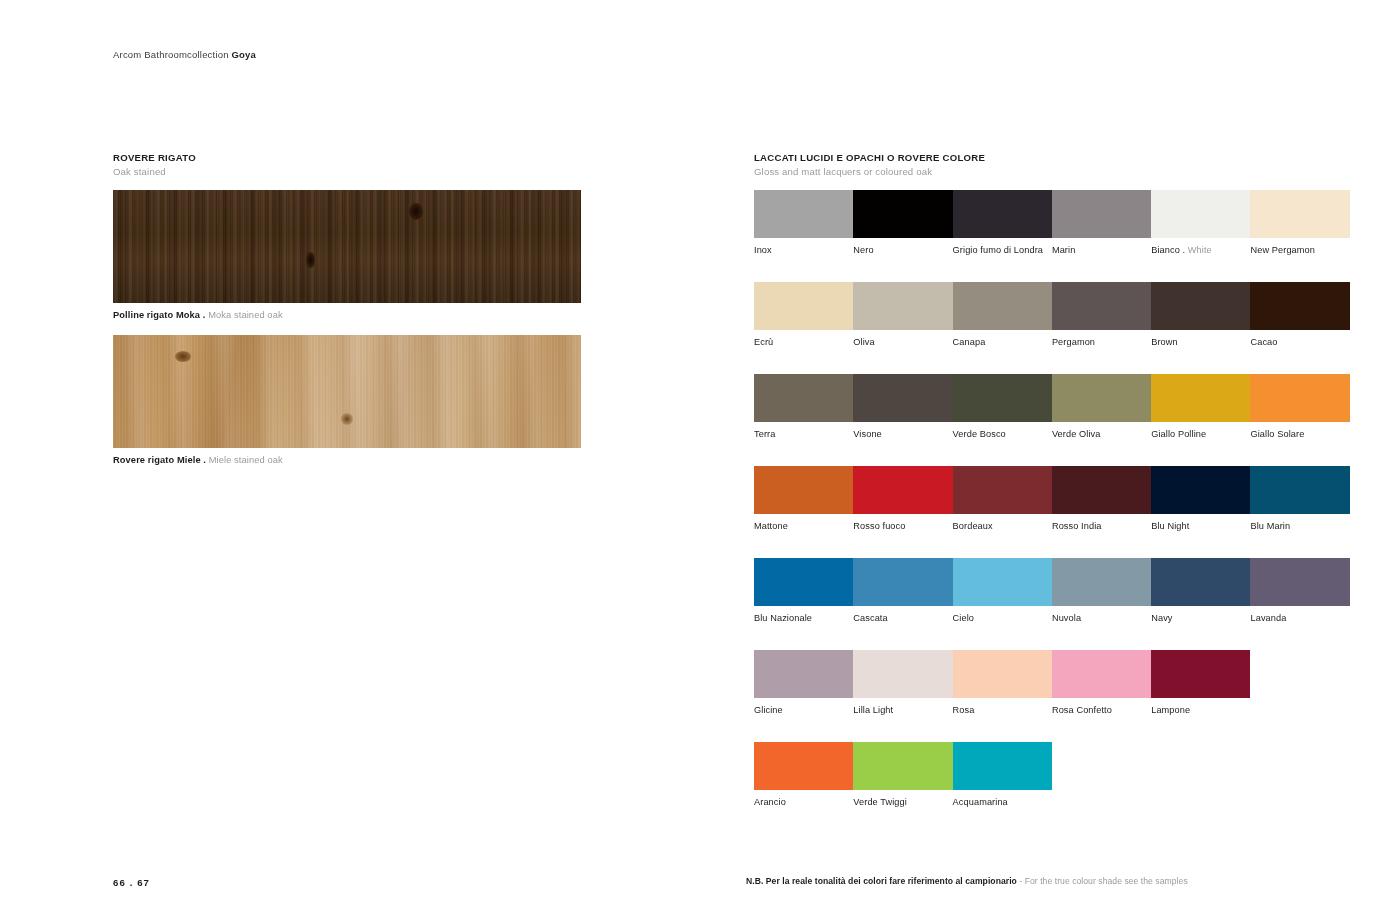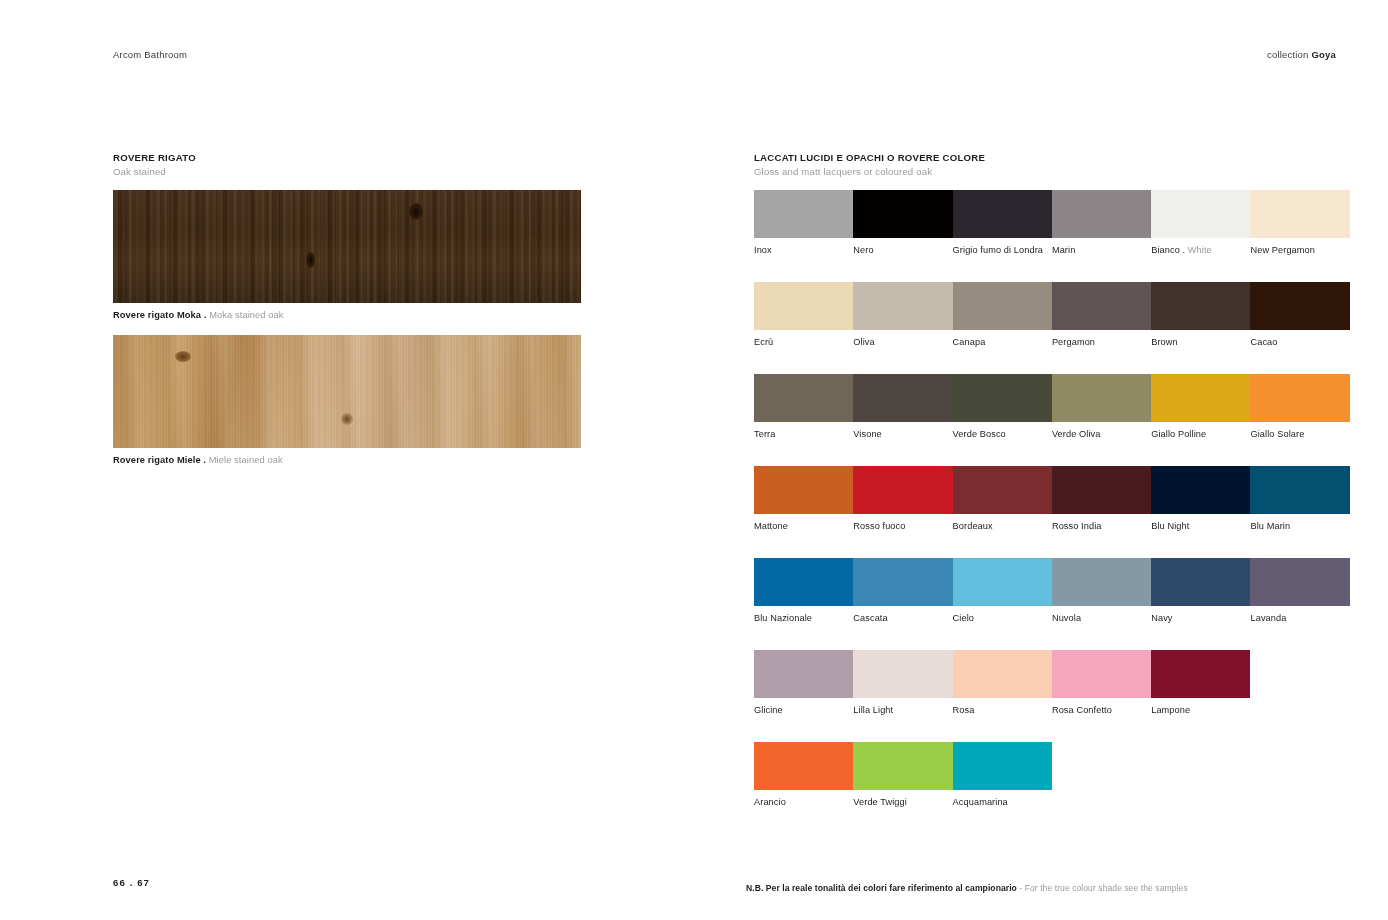--- a/index.html
+++ b/index.html
@@ -17,21 +17,21 @@
   }
 
   
   .page-header {
     position: absolute;
     top: 47px;
     left: 113px;
     right: 52px;
     height: 14px;
     display: flex;
-    justify-content: space-between;
+    justify-content: flex-start;
     align-items: center;
   }
   .header-left {
     font-size: 9.5px;
     color: #3c3c3b;
     letter-spacing: 0.2px;
   }
   .header-right {
     font-size: 9.5px;
     color: #3c3c3b;
@@ -197,21 +197,21 @@
     left: 113px;
     bottom: 32px;
     font-size: 9.6px;
     font-weight: bold;
     color: #1d1d1b;
     letter-spacing: 1.1px;
   }
   .footer-note {
     position: absolute;
     left: 746px;
-    bottom: 26px;
+    bottom: 33px;
     font-size: 8.6px;
     letter-spacing: 0.05px;
     line-height: 11px;
   }
   .footer-note .it {
     font-weight: bold;
     color: #1d1d1b;
   }
   .footer-note .en {
     color: #9c9b9b;
@@ -230,21 +230,21 @@
 <div class="col-left">
   <div class="section-title">ROVERE RIGATO</div>
   <div class="section-sub">Oak stained</div>
 
   <div class="wood-block">
     <div class="wood-img wood-moka">
       <span class="knot knot-m1"></span>
       <span class="knot knot-m2"></span>
     </div>
     <div class="wood-caption">
-      <span class="it">Rovere rigato Moka . </span><span class="en">Moka stained oak</span>
+      <span class="it">Polline rigato Moka . </span><span class="en">Moka stained oak</span>
     </div>
   </div>
 
   <div class="wood-block" style="margin-top:14px;">
     <div class="wood-img wood-miele">
       <span class="knot knot-h1"></span>
       <span class="knot knot-h2"></span>
     </div>
     <div class="wood-caption">
       <span class="it">Rovere rigato Miele . </span><span class="en">Miele stained oak</span>

